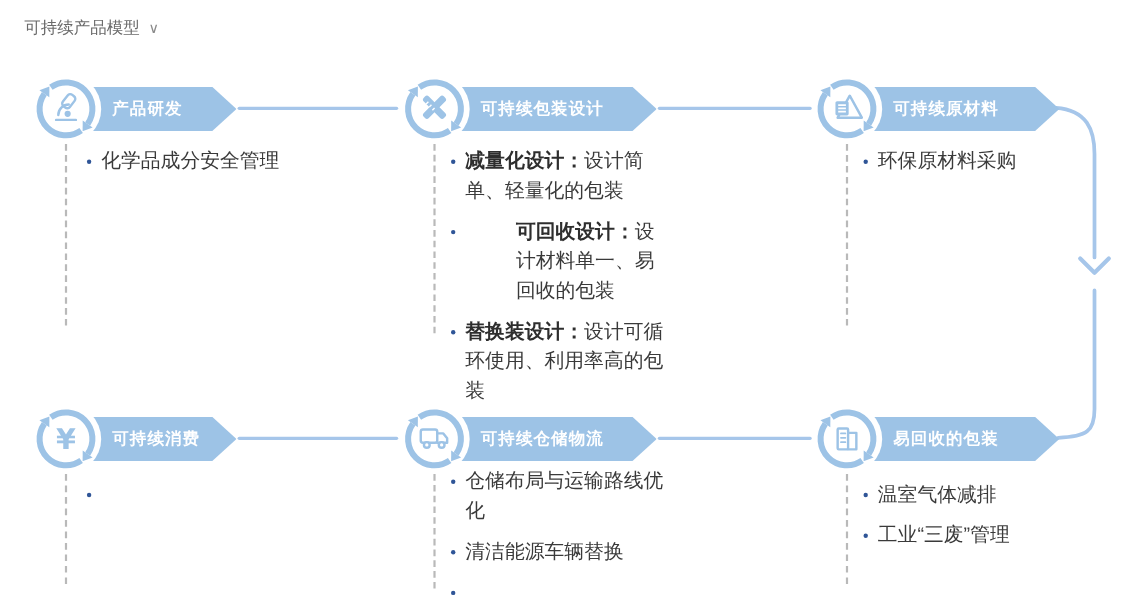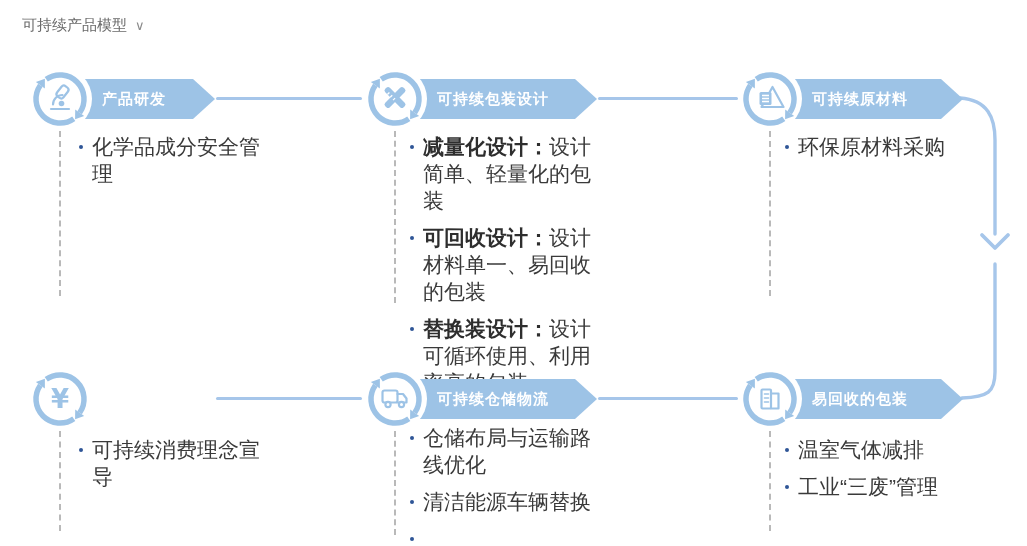--- a/index.html
+++ b/index.html
@@ -22,21 +22,21 @@
   .banner-label{color:#fff;font-weight:bold;font-size:15px;letter-spacing:1px;white-space:nowrap;}
   .circ{
     position:absolute;left:0;top:0;width:58px;height:58px;border-radius:50%;
     background:#fff;box-shadow:0 0 0 3px #fff;z-index:2;
   }
   
   .conn{height:3px;background:#A6C6EA;border-radius:2px;z-index:0;}
   .vdash{width:0;border-left:2px dashed #b9b9b9;z-index:0;}
   
   .bullets{width:200px;}
-  .li{display:flex;margin-bottom:10px;font-size:21px;line-height:27px;color:#3a3a3a;}
+  .li{display:flex;margin-bottom:10px;font-size:18px;line-height:27px;color:#3a3a3a;}
   .li .dot{flex:0 0 4px;width:4px;height:4px;border-radius:50%;background:#2F5597;margin:11.5px 9px 0 0;}
   .li .t{width:180px;}
   .li b{font-weight:bold;color:#2e2e2e;}
   svg{display:block;}
   .flow-overlay{left:0;top:0;pointer-events:none;z-index:0;}
 </style>
 </head>
 <body>
 
 <svg width="0" height="0" aria-hidden="true">
@@ -124,20 +124,23 @@
           <line x1="8" y1="12.5" x2="15" y2="12.5"></line>
             <line x1="8" y1="15.5" x2="15" y2="15.5"></line>
             <line x1="8" y1="18.5" x2="15" y2="18.5"></line>
         </g>
       </g>
     </svg>
   </div>
 </div>
 
 <div class="abs node" style="left:31px;top:370px;">
+  <div class="banner" style="width:155px;">
+    <span class="banner-label">可持续消费</span>
+  </div>
   <div class="circ">
     <svg width="58" height="58">
         <use href="#ring"></use>
       <text x="29" y="38" text-anchor="middle" font-size="26" font-weight="bold" fill="#9DC3E6" font-family="DejaVu Sans, sans-serif">¥</text>
     </svg>
   </div>
 </div>
 
 <div class="abs node" style="left:366px;top:370px;">
   <div class="banner" style="width:202px;">
@@ -181,41 +184,40 @@
       <span class="dot"></span>
       <span class="t">化学品成分安全管理</span>
     </div>
 </div>
 
 <div class="abs bullets" style="left:410px;top:133px;">
   <div class="li">
       <span class="dot"></span>
       <span class="t"><b>减量化设计：</b><span>设计简单、轻量化的包装</span></span>
     </div>
+  <div class="li" style="margin-top:5px;gap:46px;">
+      <span class="dot"></span>
+      <span class="t"><b>可回收设计：</b><span>设计材料单一、易回收的包装</span></span>
+    </div>
   <div class="li" style="margin-top:5px;">
       <span class="dot"></span>
-      <span class="t"><b>可回收设计：</b><span>设计材料单一、易回收的包装</span></span>
-    </div>
-  <div class="li" style="margin-top:5px;">
-      <span class="dot"></span>
       <span class="t"><b>替换装设计：</b><span>设计可循环使用、利用率高的包装</span></span>
     </div>
 </div>
 
 <div class="abs bullets" style="left:785px;top:133px;">
   <div class="li">
       <span class="dot"></span>
       <span class="t">环保原材料采购</span>
     </div>
 </div>
 
 <div class="abs bullets" style="left:79px;top:436px;">
   <div class="li">
       <span class="dot"></span>
-      <span class="t">可持续消费理念宣导</span>
     </div>
 </div>
 
 <div class="abs bullets" style="left:410px;top:424px;">
   <div class="li">
       <span class="dot"></span>
       <span class="t">仓储布局与运输路线优化</span>
     </div>
   <div class="li">
       <span class="dot"></span>

